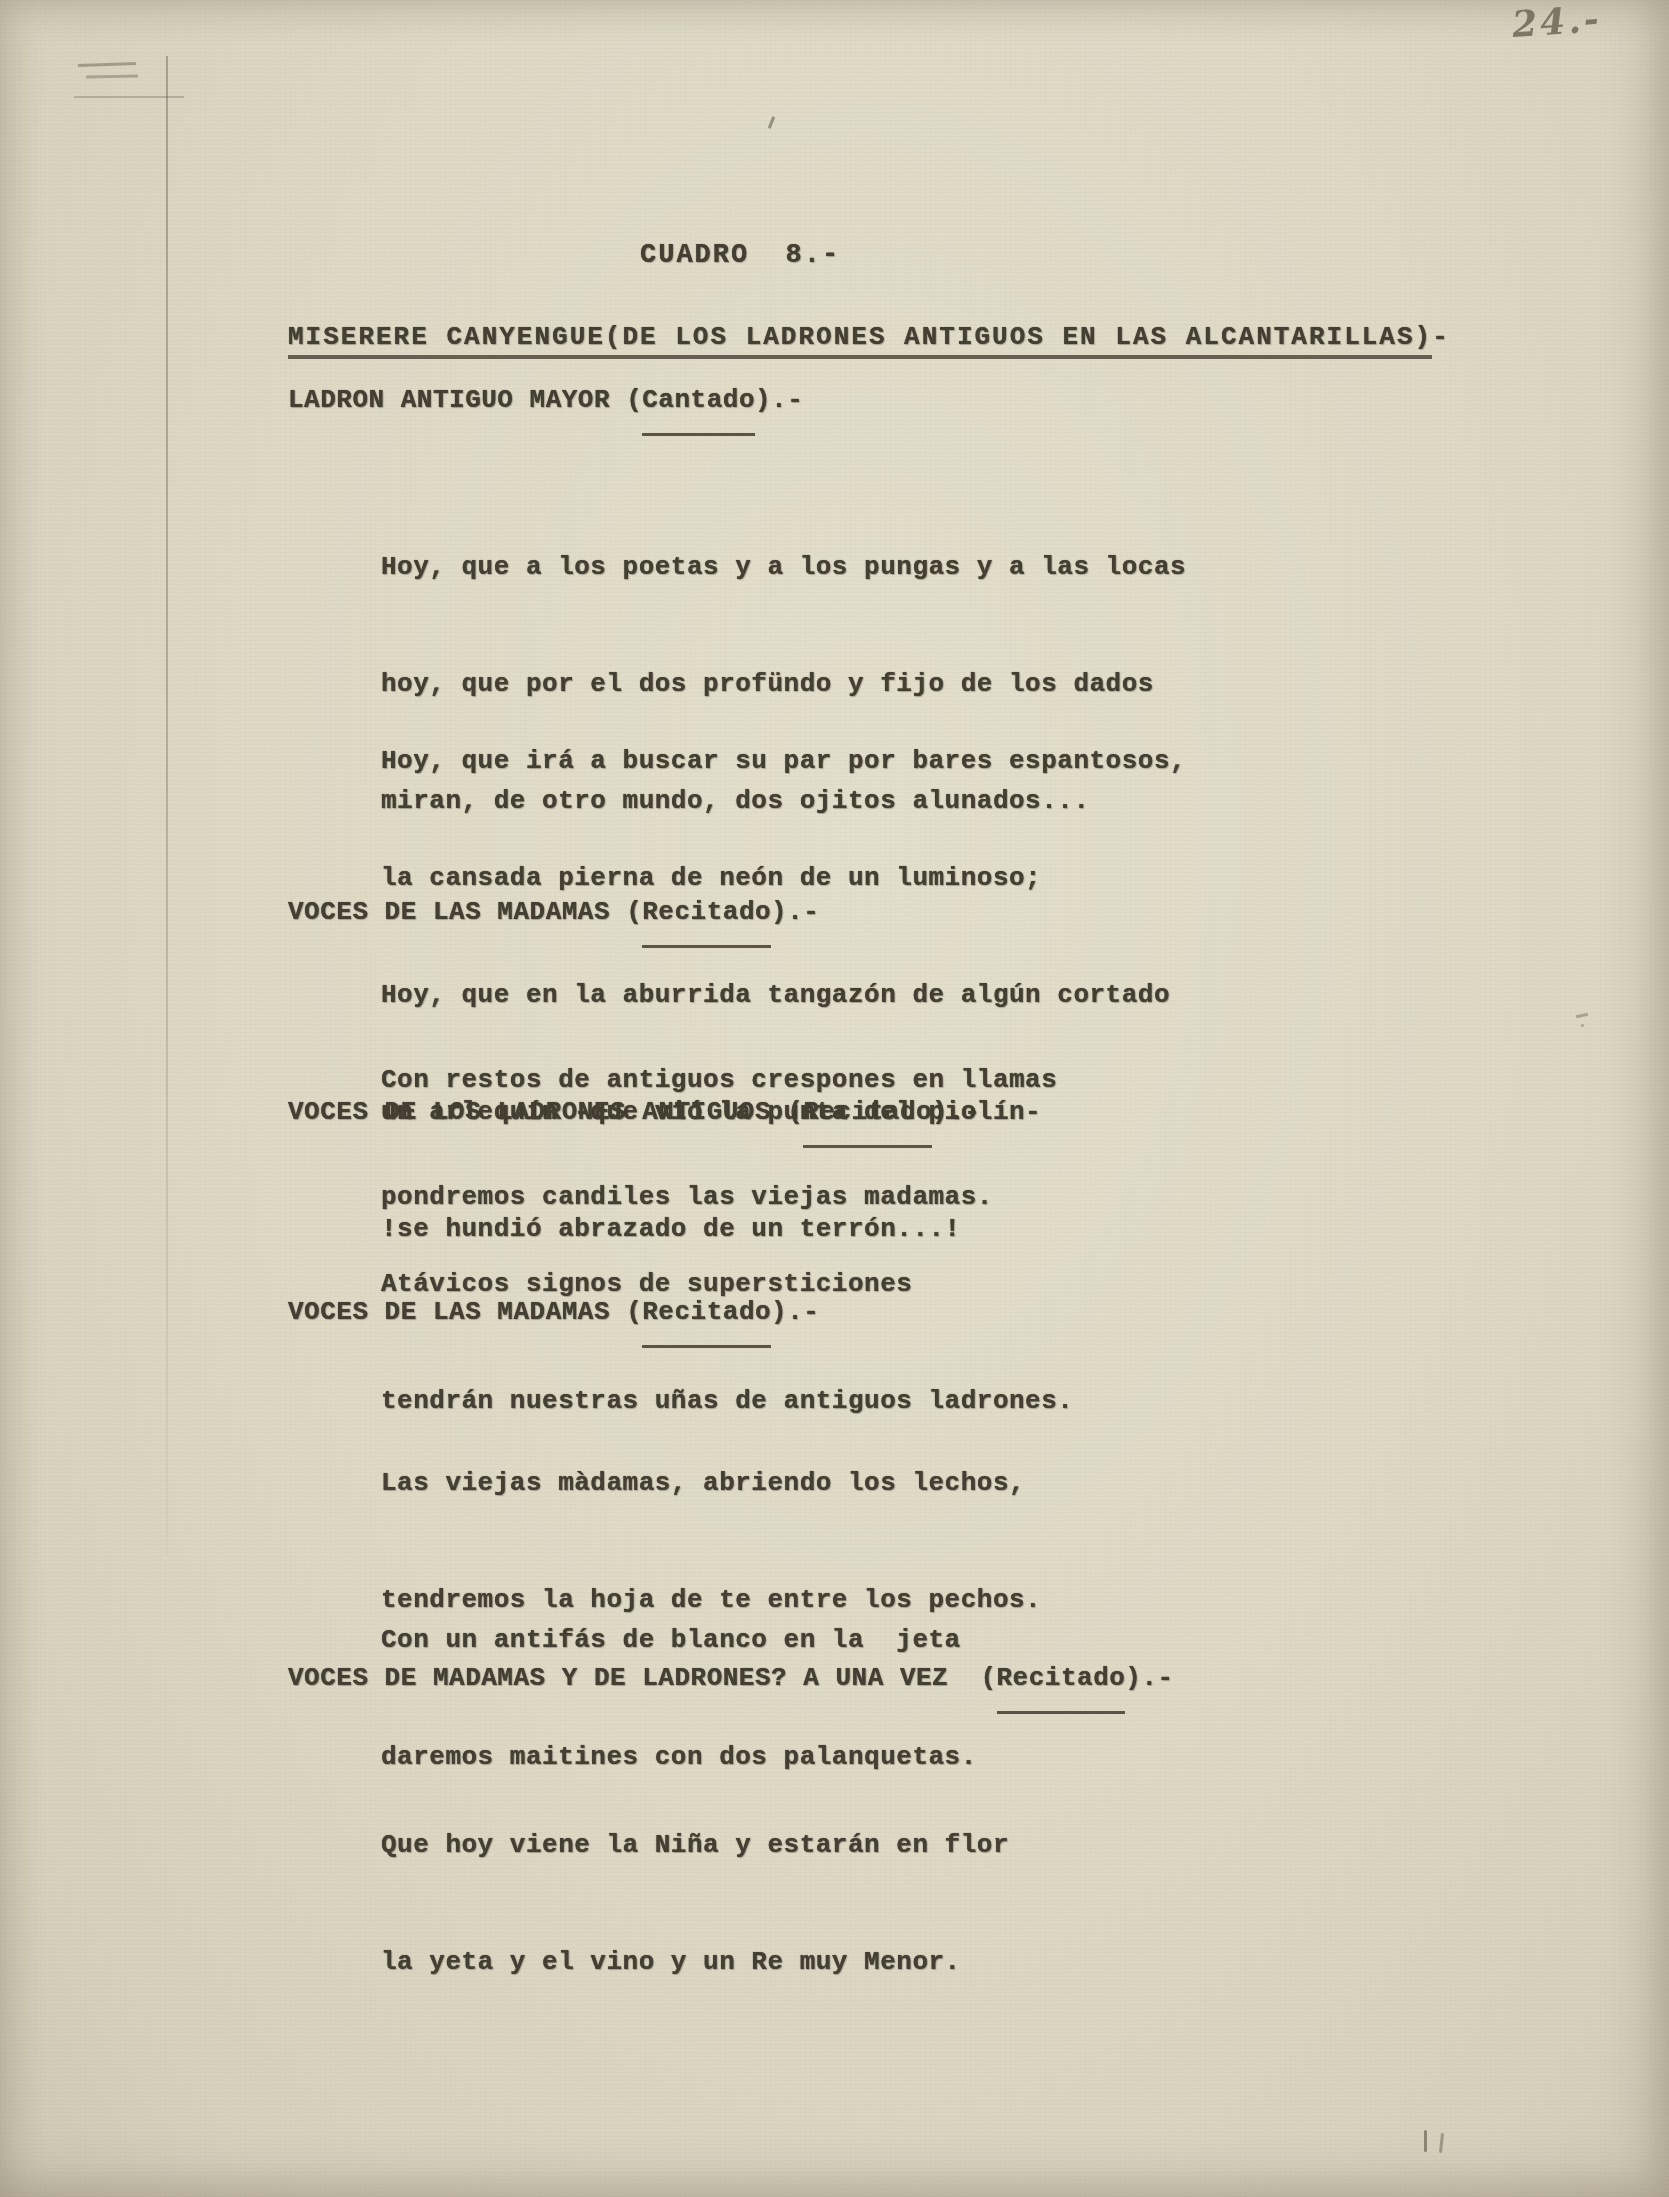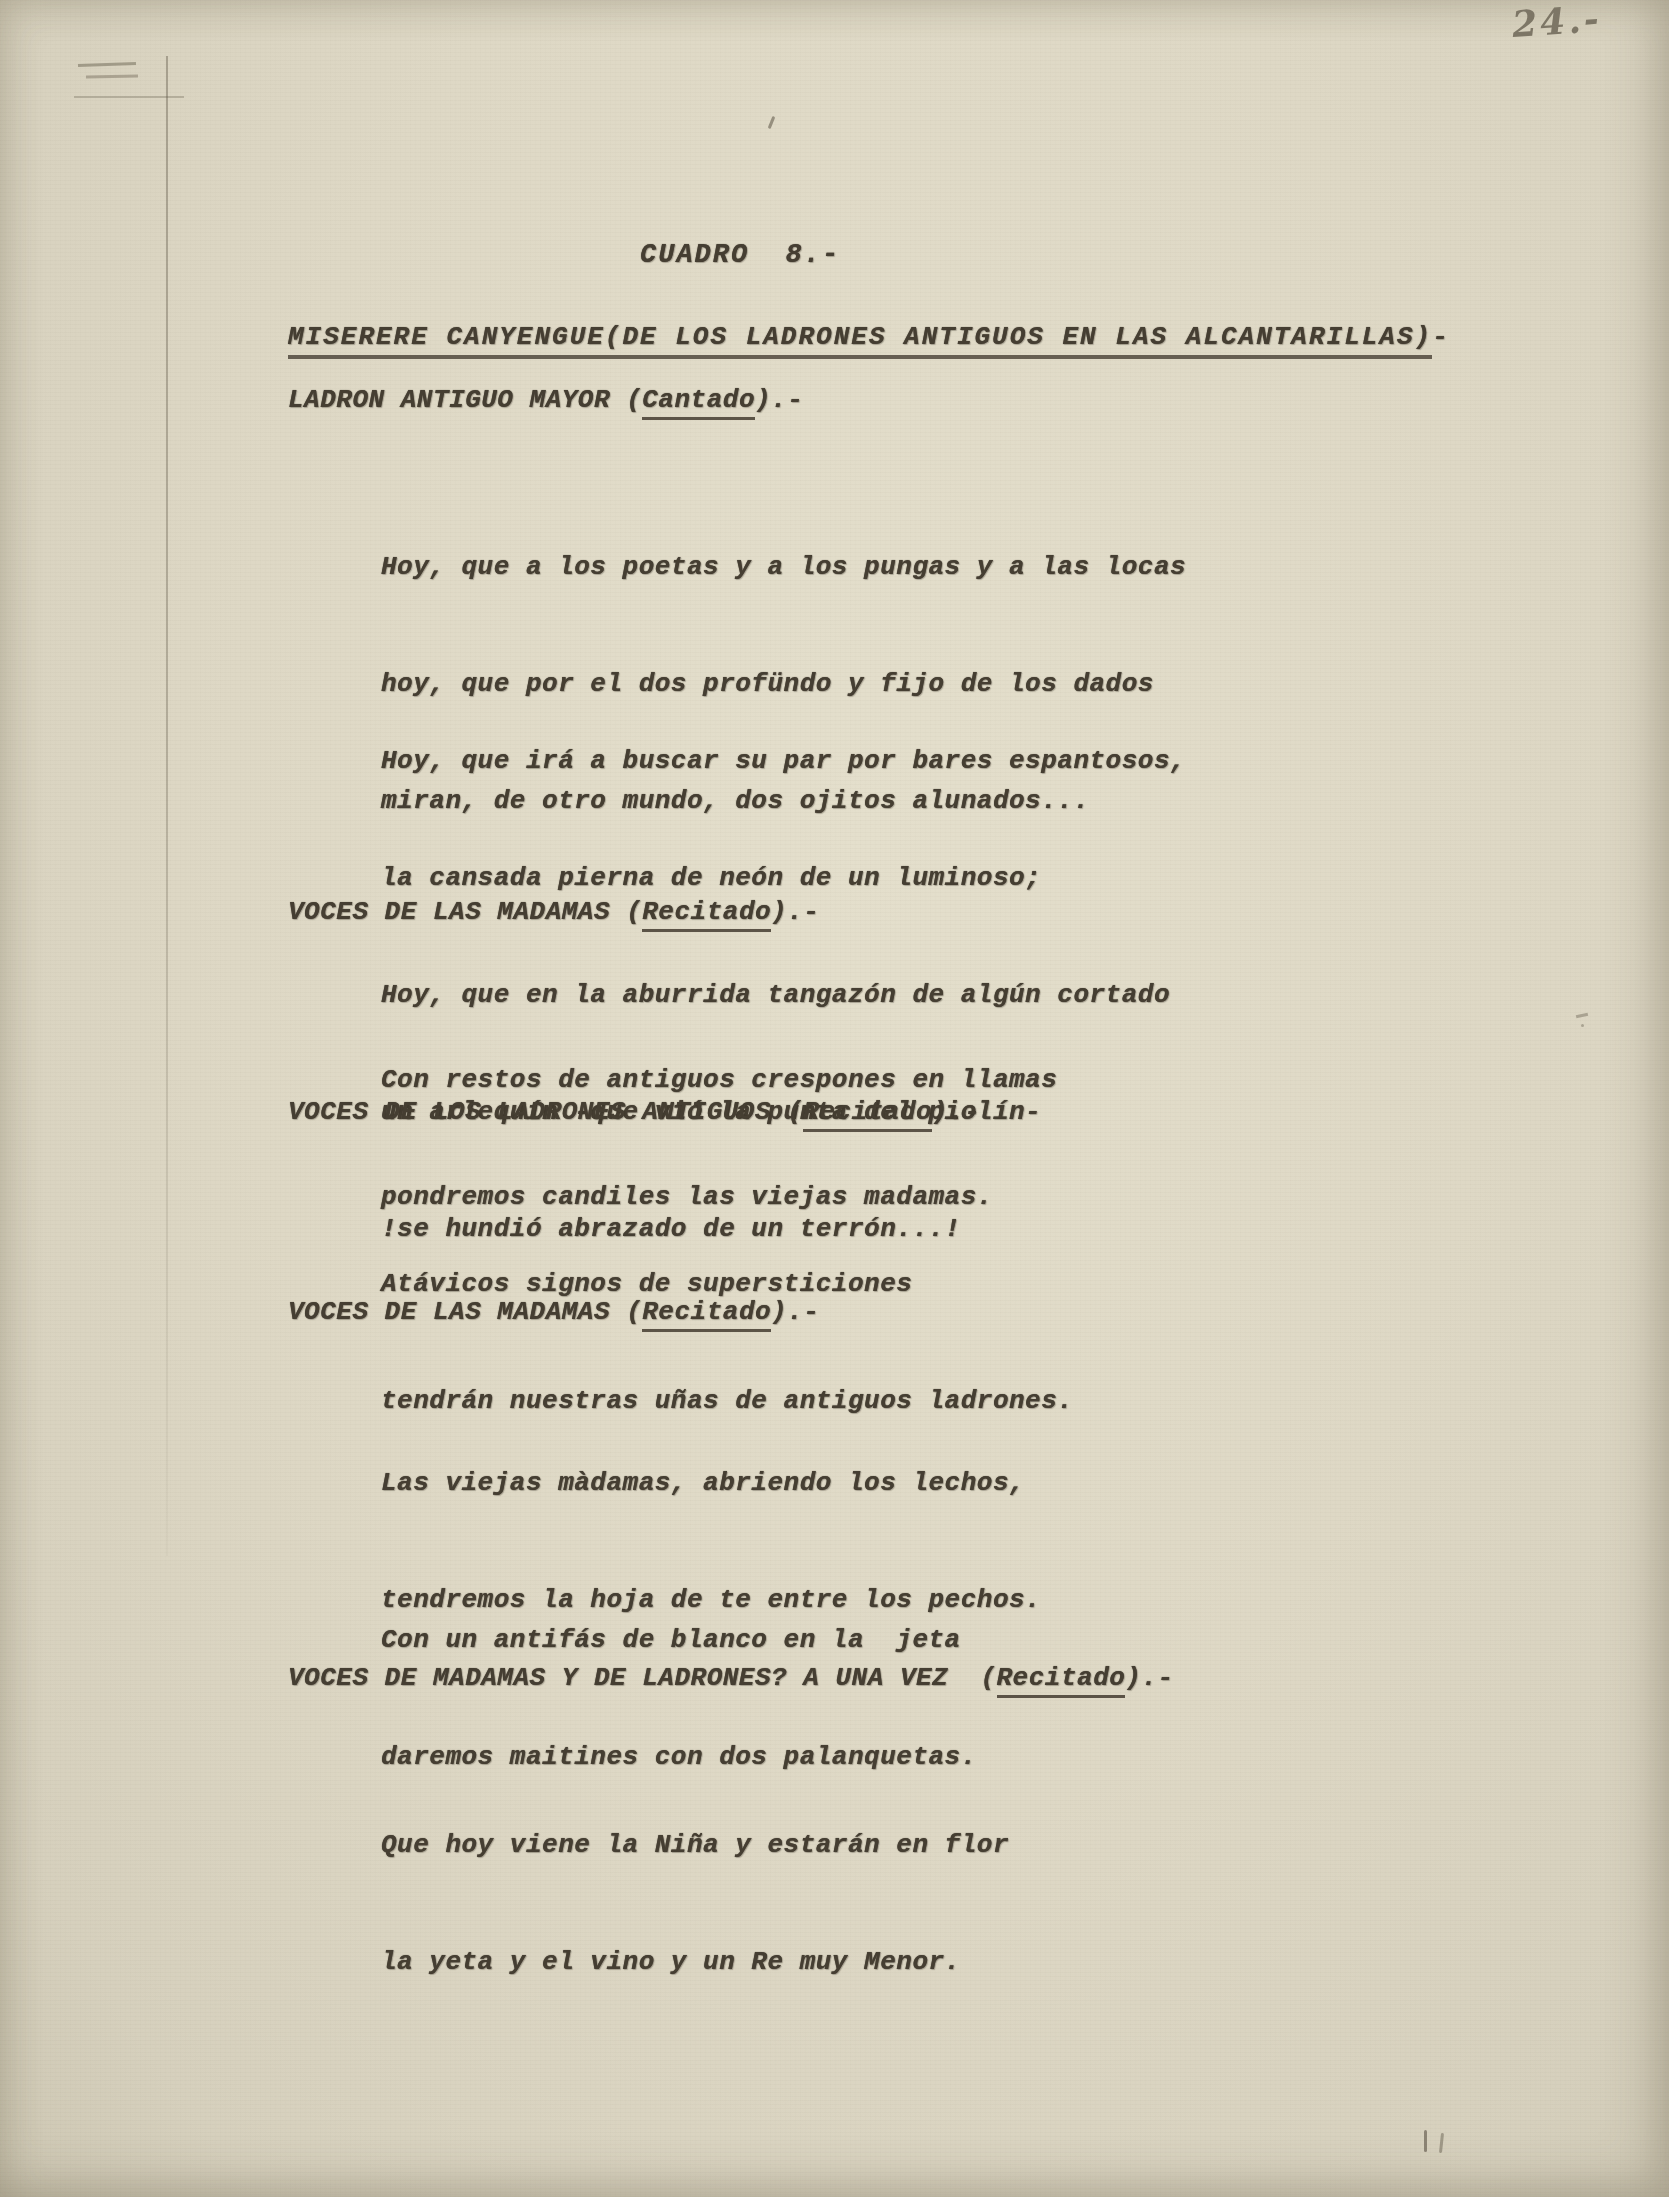--- a/index.html
+++ b/index.html
@@ -16,27 +16,26 @@
     box-shadow: inset -14px -12px 48px rgba(92,82,60,0.28), inset 10px 8px 36px rgba(92,82,60,0.14);
     font-family: "Liberation Mono", "DejaVu Sans Mono", monospace;
   }
   .typed {
     position: absolute;
     color: #453e32;
     font-size: 26px;
     font-weight: 700;
     white-space: pre;
     text-shadow: 0 0 1px rgba(58,50,40,0.85), 1px 1px 1px rgba(58,50,40,0.28);
-    font-style: italic;
   }
   .heading   { left: 640px; top: 240px; letter-spacing: 2px; font-size: 27px; }
   .title-line{ left: 288px; top: 300px; letter-spacing: 2px; margin-top: 22px; }
   .speaker   { left: 288px; letter-spacing: 0.5px; }
   .verse     { left: 368px; line-height: 39px; letter-spacing: 0.5px; margin-left: 13px; }
-  .u2 { border-bottom: 3px solid rgba(62,54,43,0.82); padding-bottom: 2px; }
+  .u2 { border-bottom: 3px solid rgba(62,54,43,0.82); padding-bottom: 18px; }
   .u3 { border-bottom: 4px solid rgba(62,54,43,0.75); padding-bottom: 3px; }
   .pencil {
     position: absolute;
     color: #7d7666;
     font-family: "DejaVu Serif", serif;
     font-style: italic;
   }
   .page-num {
     left: 1512px; top: 0px;
     font-size: 36px; font-weight: 700;

